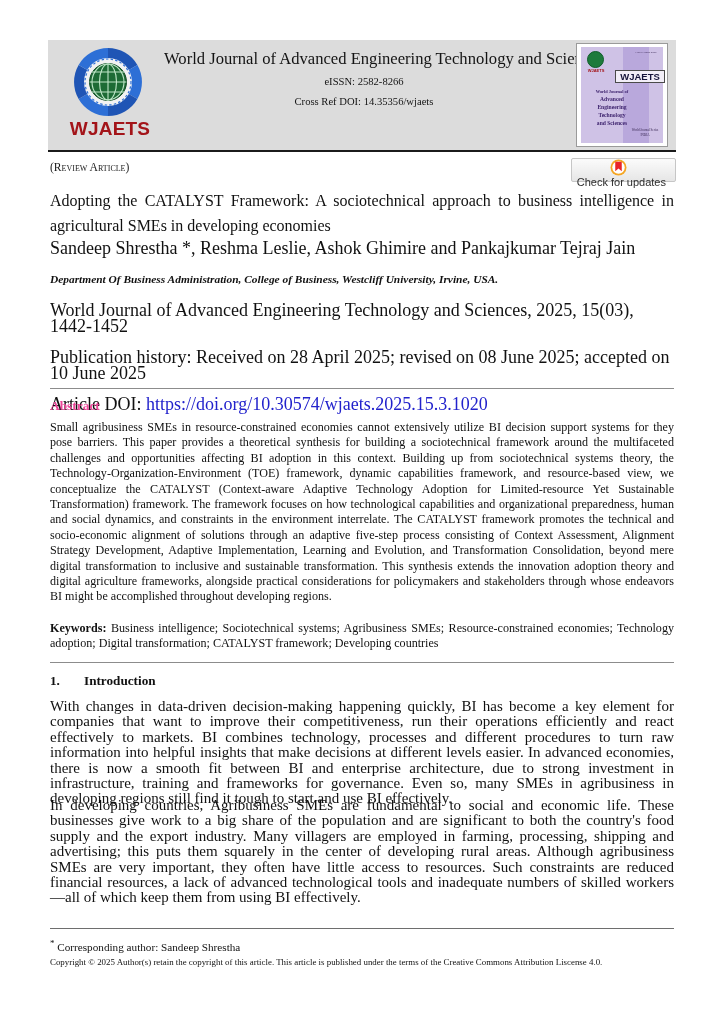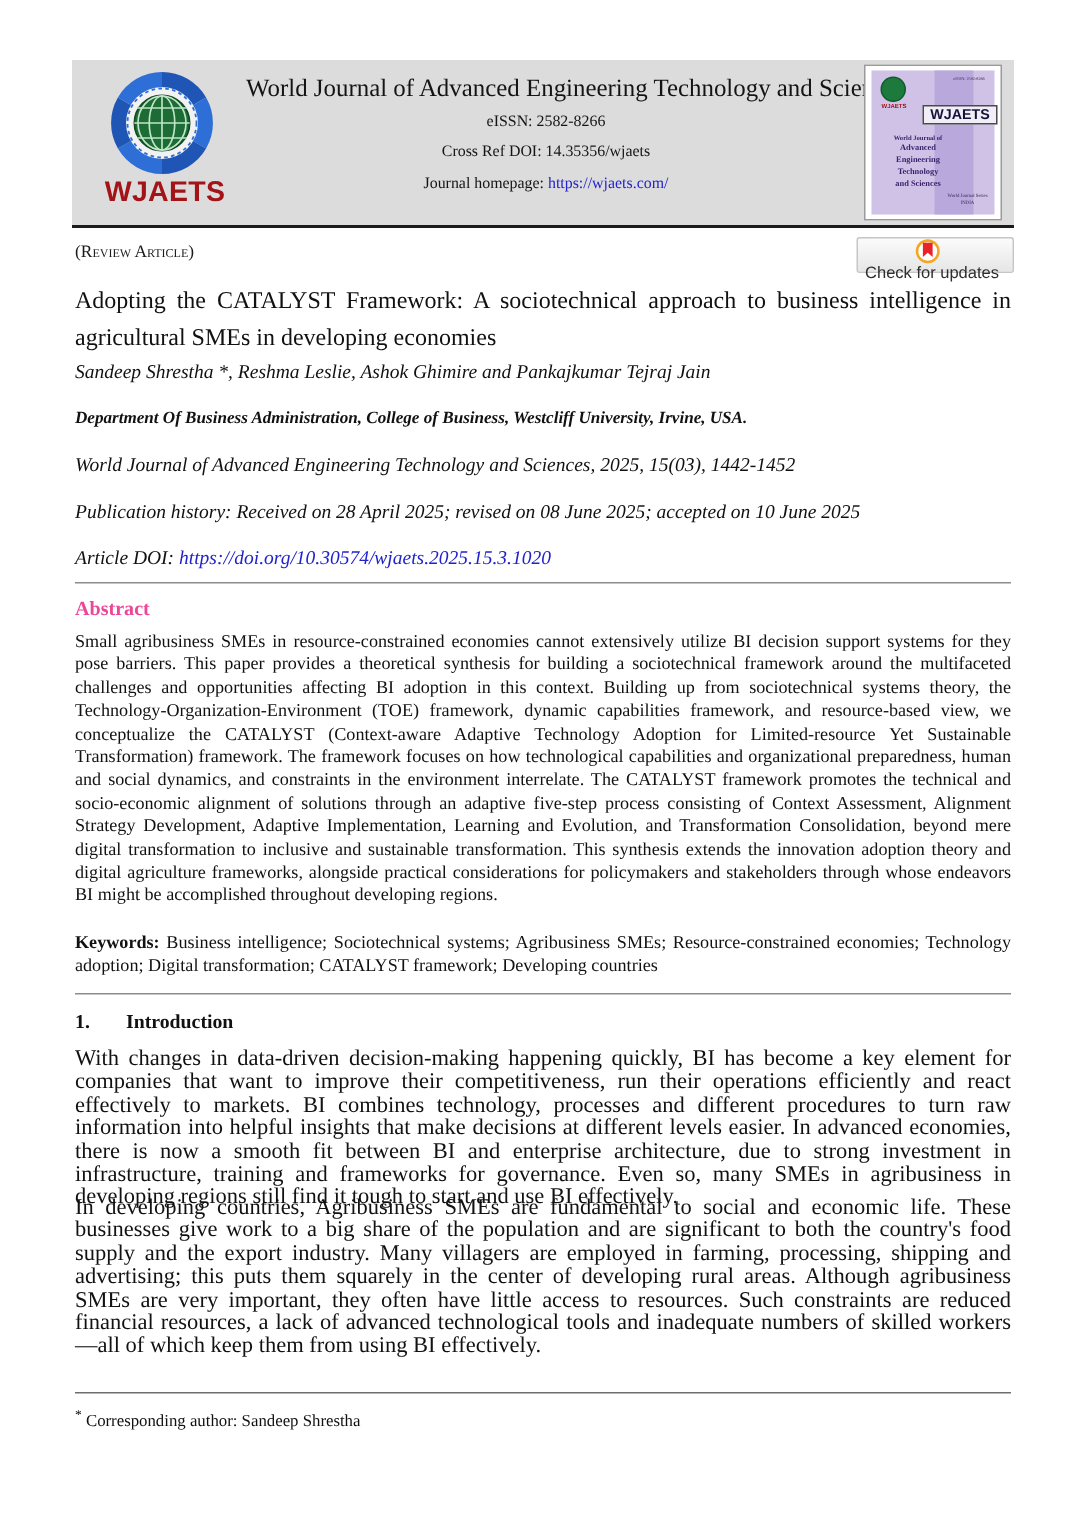--- a/index.html
+++ b/index.html
@@ -235,25 +235,24 @@
   }
 
   
   .meta {
     position: absolute;
     left: 2px;
     top: 240px;
     width: 624px;
   }
   .meta-line {
-    font-size: 13px;
+    font-size: 18px;
     line-height: 16px;
     margin-bottom: 15px;
     color: #111111;
-    font-style: italic;
   }
   .meta-line.affil {
     font-style: italic;
     font-weight: bold;
     font-size: 11.4px;
   }
 
   
   .rule {
     position: absolute;
@@ -387,21 +386,20 @@
             <line x1="44" y1="19.5" x2="44" y2="56.5"></line>
           </g>
         </svg>
         <div class="logo-word">WJAETS</div>
       </div>
 
       <div class="masthead-text">
         <div class="journal-title">World Journal of Advanced Engineering Technology and Sciences</div>
         <div class="journal-sub">eISSN: 2582-8266</div>
         <div class="journal-sub">Cross Ref DOI: 14.35356/wjaets</div>
-        <div class="journal-sub homepage"><span>Journal homepage:</span> <span class="link">https://wjaets.com/</span></div>
       </div>
 
       <div class="cover-thumb">
         <div class="cover-bg"></div>
         <div class="cover-stripe"></div>
         <div class="cover-logo"></div>
         <div class="cover-logo-word">WJAETS</div>
         <div class="cover-wjaets">WJAETS</div>
         <div class="cover-lines">
           <div class="small">World Journal of</div>
@@ -445,14 +443,15 @@
 
   <div class="keywords"><b>Keywords:</b> <span>Business intelligence; Sociotechnical systems; Agribusiness SMEs; Resource-constrained economies; Technology adoption; Digital transformation; CATALYST framework; Developing countries</span></div>
 
   <div class="rule rule-intro"></div>
   <div class="section-head"><span class="section-num">1.</span><span>Introduction</span></div>
   <div class="body-para para-1">With changes in data-driven decision-making happening quickly, BI has become a key element for companies that want to improve their competitiveness, run their operations efficiently and react effectively to markets. BI combines technology, processes and different procedures to turn raw information into helpful insights that make decisions at different levels easier. In advanced economies, there is now a smooth fit between BI and enterprise architecture, due to strong investment in infrastructure, training and frameworks for governance. Even so, many SMEs in agribusiness in developing regions still find it tough to start and use BI effectively.</div>
   <div class="body-para para-2">In developing countries, Agribusiness SMEs are fundamental to social and economic life. These businesses give work to a big share of the population and are significant to both the country's food supply and the export industry. Many villagers are employed in farming, processing, shipping and advertising; this puts them squarely in the center of developing rural areas. Although agribusiness SMEs are very important, they often have little access to resources. Such constraints are reduced financial resources, a lack of advanced technological tools and inadequate numbers of skilled workers—all of which keep them from using BI effectively.</div>
 
   <div class="rule-footer"></div>
   <div class="corresponding"><span class="star">*</span> <span>Corresponding author: Sandeep Shrestha</span></div>
+  <div class="copyright">Copyright © 2025 Author(s) retain the copyright of this article. This article is published under the terms of the Creative Commons Attribution Liscense 4.0.</div>
 
 </div>
 
 </body></html>

